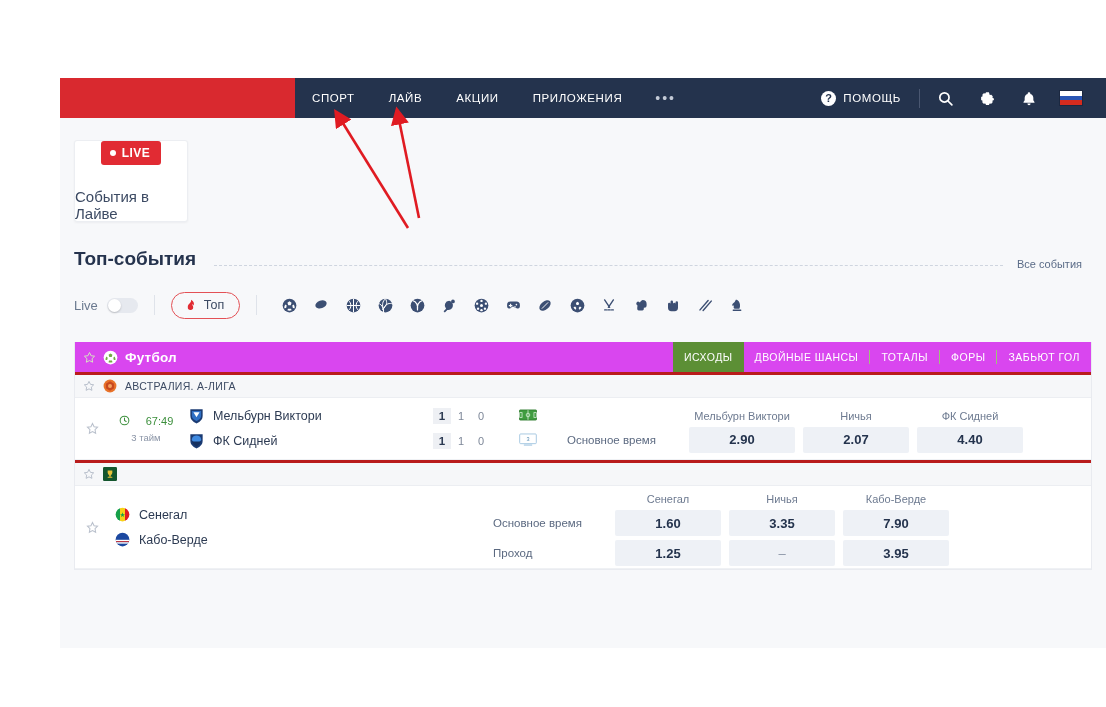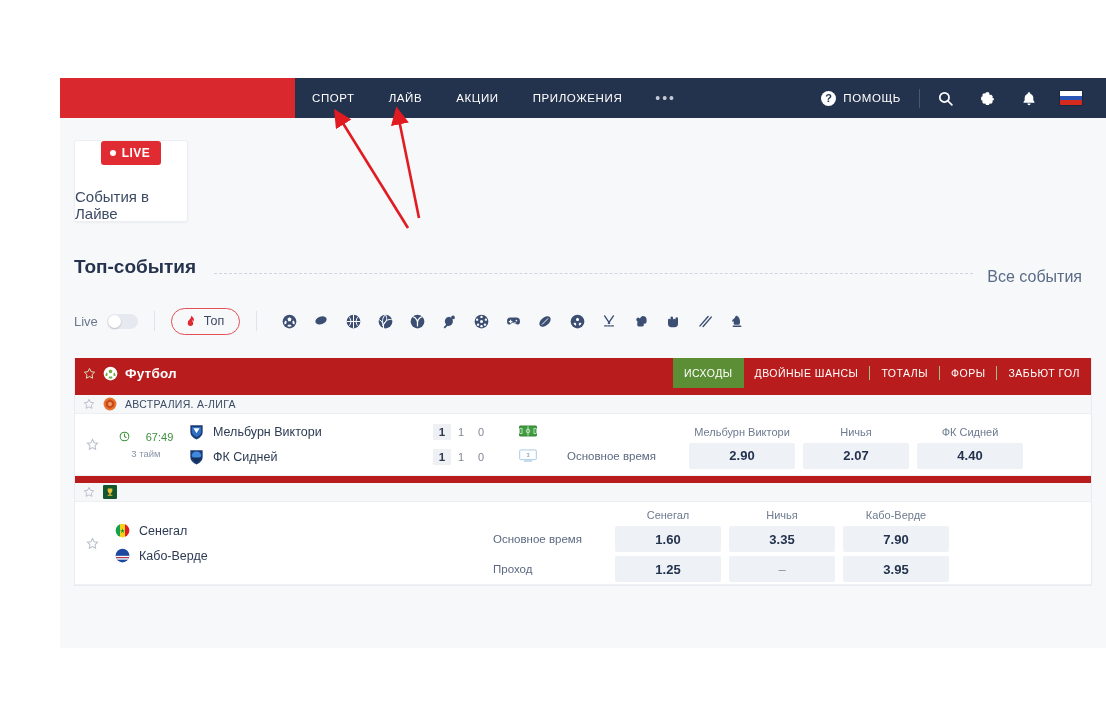--- a/index.html
+++ b/index.html
@@ -72,21 +72,21 @@
 
   .sec-head {
     display: flex; align-items: center;
     padding: 26px 24px 0 14px;
   }
   .sec-title {
     font-size: 19px; font-weight: bold; color: #25334d;
     white-space: nowrap;
   }
   .dashline { flex:1 1 auto; border-top: 1px dashed #cfd5df; margin: 12px 14px 0 18px; height:1px;}
-  .all-link { font-size: 16px; color: #5a6b87; cursor:pointer; white-space:nowrap; margin-top:20px;}
+  .all-link { font-size: 11px; color: #5a6b87; cursor:pointer; white-space:nowrap; margin-top:10px;}
 
   
   .rec-row { padding: 22px 0 0 14px; display:flex; }
   .rec-card {
     width: 114px; height: 82px;
     background: #ffffff;
     border: 1px solid #eceef2;
     border-radius: 3px;
     display:flex; flex-direction:column;
     align-items:center; justify-content:center;
@@ -131,42 +131,42 @@
   .sports { display:flex; align-items:center; gap:0; }
   .sport-ico {
     width: 32px; height: 30px;
     display:flex; align-items:center; justify-content:center;
     cursor:pointer;
   }
 
   
   .sport-block { margin: 22px 14px 0 14px; background:#ffffff; border:1px solid #e9ebf0; border-top:none;}
   .sport-bar {
-    height: 30px; background:#b91c1c;
+    height: 30px; background:#d946ef;
     display:flex; align-items:center;
     padding: 0 0 0 8px;
     color:#ffffff;
   }
   .sb-star { margin-right: 7px; display:flex; align-items:center; cursor:pointer;}
   .sb-ball { margin-right: 7px; display:flex; align-items:center;}
   .sb-title { font-size: 13.5px; font-weight: bold; letter-spacing:.2px;}
   .sb-spacer { flex:1 1 auto; }
   .mtabs { display:flex; align-items:center; height:30px;padding-left:45px;}
   .mtab {
     font-size: 10.5px; letter-spacing:.5px; color:#ffffff;
     padding: 0 11px; height:30px; display:flex; align-items:center;
     cursor:pointer; white-space:nowrap;
   }
   .mtab.active { background:#5c8f35; }
   .mtab-div { width:1px; height:14px; background:#9ec37b; }
 
   
   .league {
     height: 26px; display:flex; align-items:center;
-    background:#f6f7f9; border-bottom:1px solid #eceef2; border-top:7px solid #b91c1c;
+    background:#f6f7f9; border-bottom:1px solid #eceef2; border-top:3px solid #b91c1c;
     padding-left: 8px;
   }
   .lg-star { margin-right:8px; display:flex; align-items:center; cursor:pointer;}
   .lg-ico { width:14px; height:14px; margin-right:8px; border-radius:2px; display:block;}
   .lg-name { font-size: 10.5px; color:#3c4a63; letter-spacing:.3px; }
 
   
   .match { display:flex; align-items:stretch; border-bottom:1px solid #eff1f4; background:#fff; }
   .m-star { width:34px; display:flex; align-items:center; justify-content:center; cursor:pointer; }
   .m-time {

